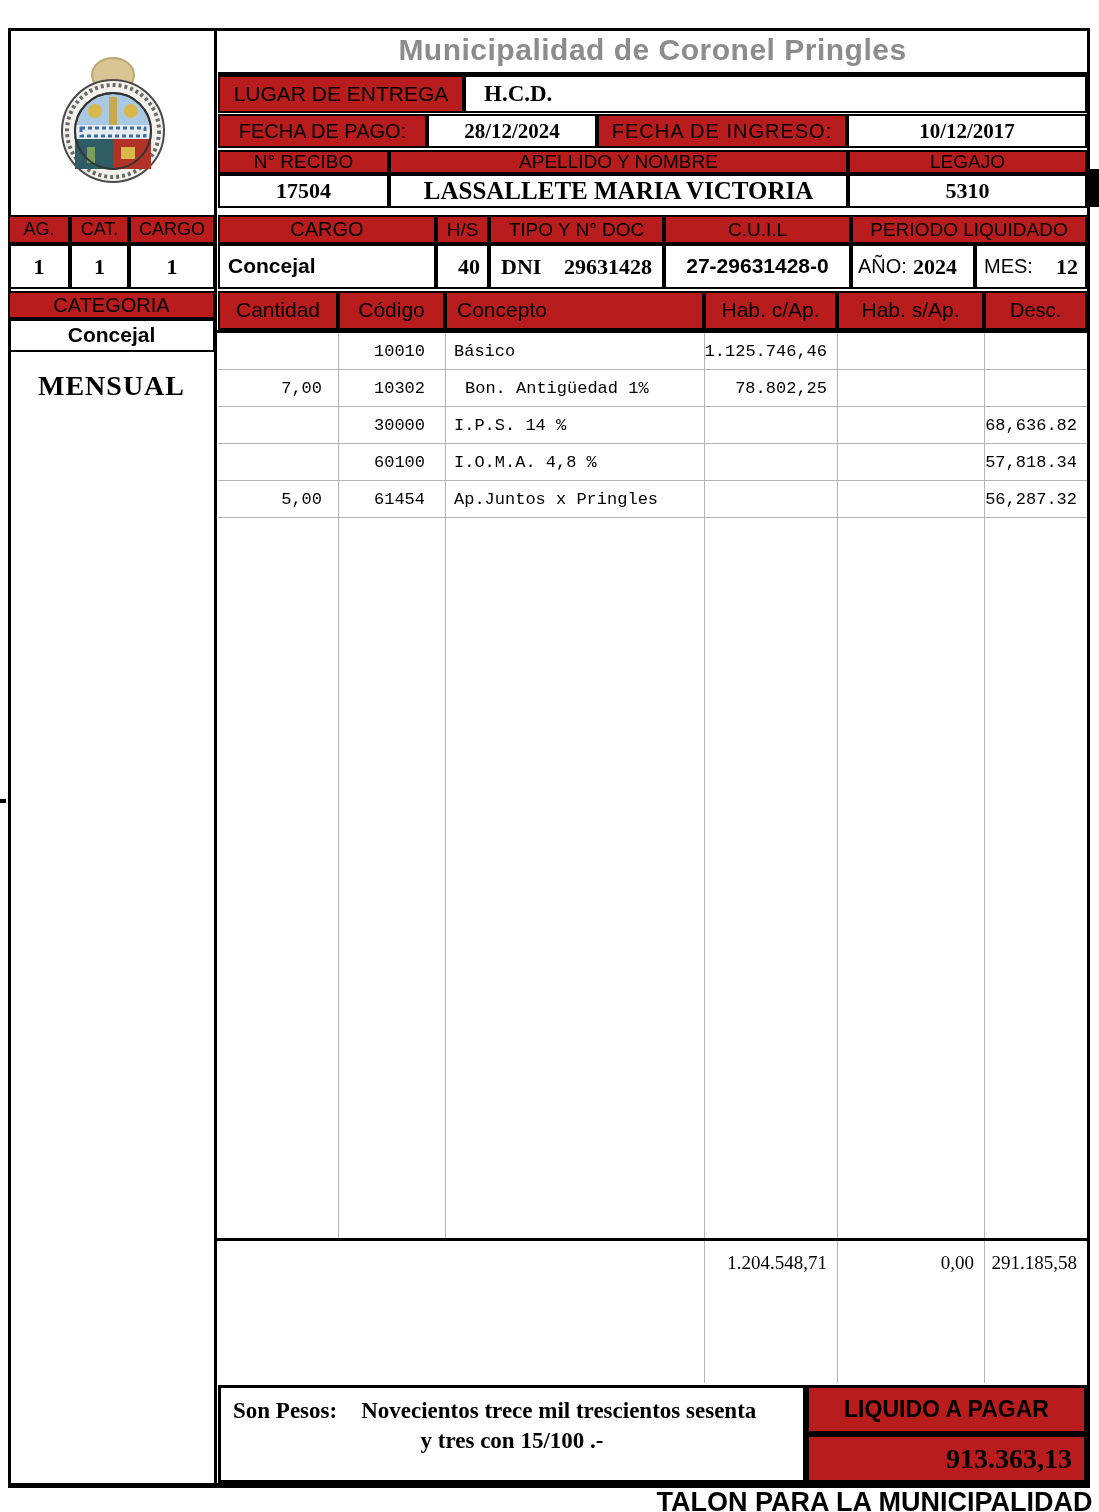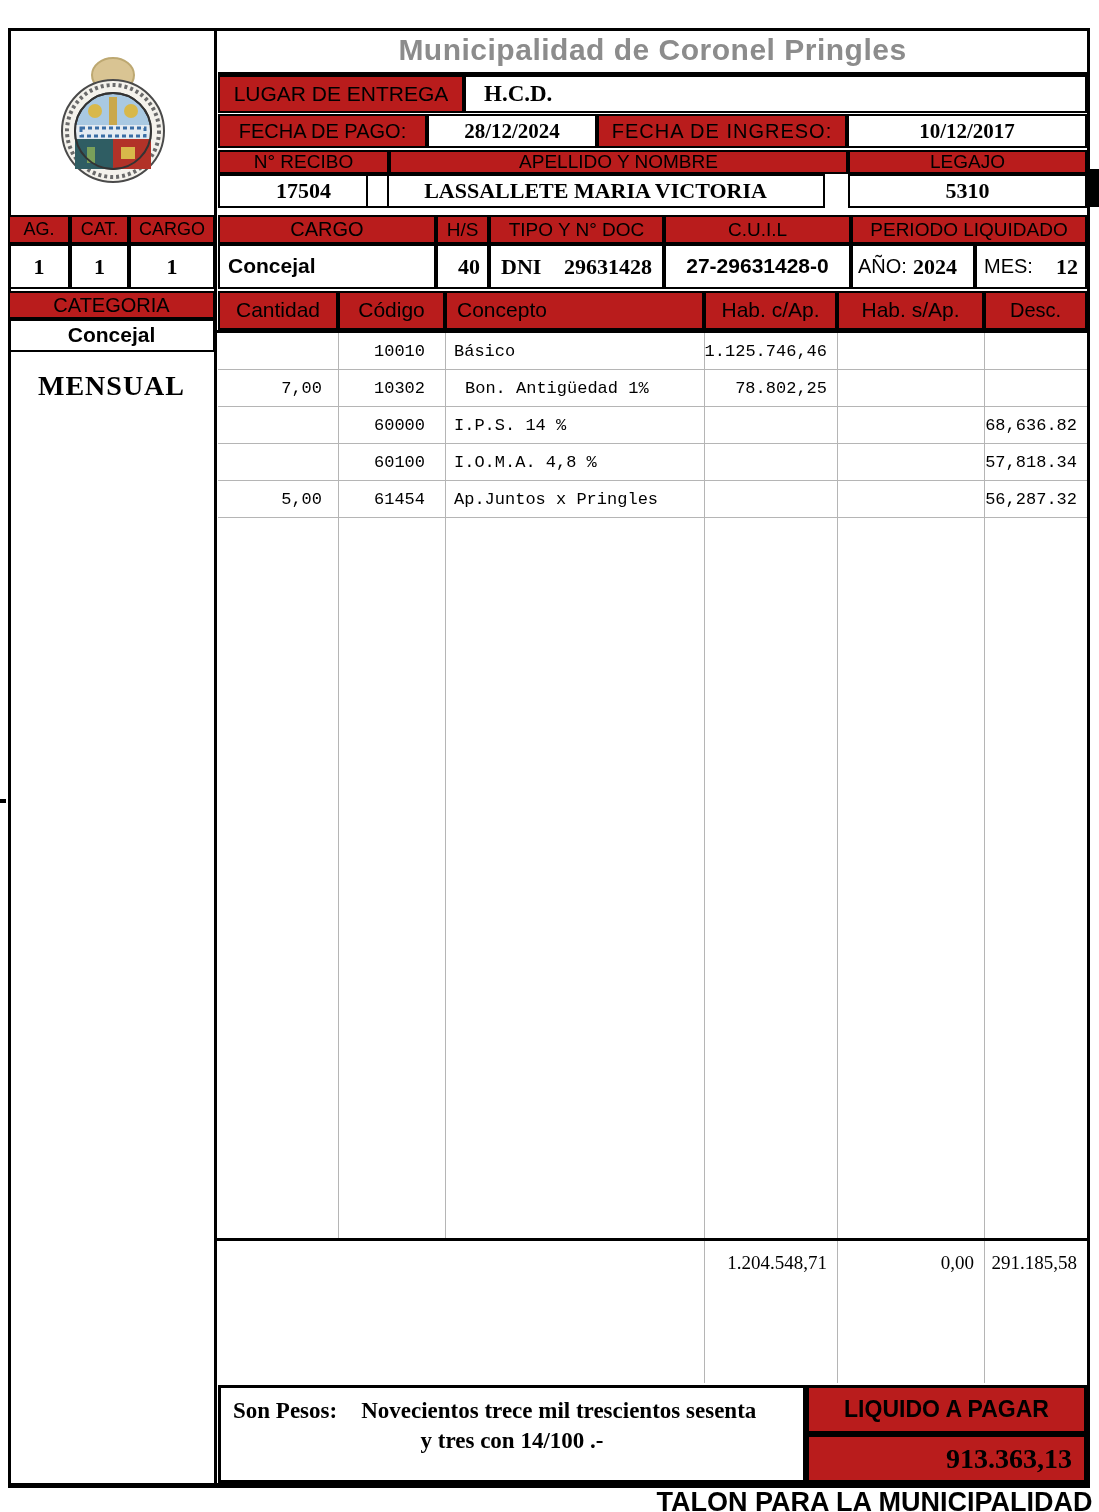--- a/index.html
+++ b/index.html
@@ -63,21 +63,21 @@
   <div class="cell gray b2 center" style="left:218px;top:114px;width:209px;height:34px;font-size:20px;">FECHA DE PAGO:</div>
   <div class="cell b2 serif bold center" style="left:427px;top:114px;width:170px;height:34px;font-size:21px;">28/12/2024</div>
   <div class="cell gray b2 center" style="left:597px;top:114px;width:250px;height:34px;font-size:20px;letter-spacing:1px;">FECHA DE INGRESO:</div>
   <div class="cell b2 serif bold center" style="left:847px;top:114px;width:240px;height:34px;font-size:21px;">10/12/2017</div>
 
   <div class="cell gray b2 center" style="left:218px;top:150px;width:171px;height:24px;font-size:19px;">N° RECIBO</div>
   <div class="cell gray b2 center" style="left:389px;top:150px;width:459px;height:24px;font-size:19px;">APELLIDO Y NOMBRE</div>
   <div class="cell gray b2 center" style="left:848px;top:150px;width:239px;height:24px;font-size:19px;">LEGAJO</div>
 
   <div class="cell b2 serif bold center" style="left:218px;top:174px;width:171px;height:34px;font-size:22px;">17504</div>
-  <div class="cell b2 serif bold center" style="left:366px;top:174px;width:459px;height:34px;font-size:22px;font-family:Liberation Serif, serif;">LASSALLETE MARIA VICTORIA</div>
+  <div class="cell b2 serif bold center" style="left:389px;top:174px;width:459px;height:34px;font-size:25px;font-family:Liberation Serif, serif;">LASSALLETE MARIA VICTORIA</div>
   <div class="cell b2 serif bold center" style="left:848px;top:174px;width:239px;height:34px;font-size:22px;text-align:center;">5310</div>
 
   <div class="cell gray b2 center" style="left:8px;top:215px;width:62px;height:29px;font-size:18px;">AG.</div>
   <div class="cell gray b2 center" style="left:70px;top:215px;width:59px;height:29px;font-size:18px;">CAT.</div>
   <div class="cell gray b2 center" style="left:129px;top:215px;width:86px;height:29px;font-size:18px;">CARGO</div>
   <div class="cell b2 serif bold center" style="left:8px;top:244px;width:62px;height:45px;font-size:22px;">1</div>
   <div class="cell b2 serif bold center" style="left:70px;top:244px;width:59px;height:45px;font-size:22px;">1</div>
   <div class="cell b2 serif bold center" style="left:129px;top:244px;width:86px;height:45px;font-size:22px;">1</div>
 
   <div class="cell gray b2 center" style="left:218px;top:215px;width:218px;height:29px;font-size:20px;">CARGO</div>
@@ -132,21 +132,21 @@
     <div class="drow">
       <div class="dcell right" style="width:120px;padding-right:16px;">7,00</div>
       <div class="dcell right" style="width:107px;padding-right:20px;">10302</div>
       <div class="dcell" style="width:259px;padding-left:20px;">Bon. Antigüedad 1%</div>
       <div class="dcell right" style="width:133px;padding-right:10px;">78.802,25</div>
       <div class="dcell right" style="width:147px;padding-right:10px;"></div>
       <div class="dcell right" style="width:103px;padding-right:10px;"></div>
     </div>
     <div class="drow">
       <div class="dcell right" style="width:120px;padding-right:16px;"></div>
-      <div class="dcell right" style="width:107px;padding-right:20px;">60000</div>
+      <div class="dcell right" style="width:107px;padding-right:20px;">30000</div>
       <div class="dcell" style="width:259px;padding-left:9px;">I.P.S. 14 %</div>
       <div class="dcell right" style="width:133px;padding-right:10px;"></div>
       <div class="dcell right" style="width:147px;padding-right:10px;"></div>
       <div class="dcell right" style="width:103px;padding-right:10px;">168,636.82</div>
     </div>
     <div class="drow">
       <div class="dcell right" style="width:120px;padding-right:16px;"></div>
       <div class="dcell right" style="width:107px;padding-right:20px;">60100</div>
       <div class="dcell" style="width:259px;padding-left:9px;">I.O.M.A.  4,8 %</div>
       <div class="dcell right" style="width:133px;padding-right:10px;"></div>
@@ -174,20 +174,20 @@
       <div class="dcell right" style="width:147px;padding-right:10px;">0,00</div>
       <div class="dcell right" style="width:103px;padding-right:10px;">291.185,58</div>
     </div>
   </div>
 
   <div class="abs b3 serif bold" style="left:218px;top:1385px;width:588px;height:98px;background:#fff;font-size:23px;padding:10px 12px 0 12px;">
     <div style="display:flex;gap:24px;">
       <span>Son Pesos:</span>
       <span>Novecientos trece mil trescientos sesenta</span>
     </div>
-    <div style="text-align:center;margin-top:4px;">y tres con 14/100 .-</div>
+    <div style="text-align:center;margin-top:4px;">y tres con 15/100 .-</div>
   </div>
   <div class="cell gray b3 bold center" style="left:806px;top:1385px;width:281px;height:49px;font-size:23px;">LIQUIDO A PAGAR</div>
   <div class="cell gray b3 serif bold right" style="left:806px;top:1434px;width:281px;height:49px;font-size:28px;padding-right:12px;">913.363,13</div>
 
   <div class="abs bold" style="left:650px;top:1487px;width:449px;height:25px;font-size:27px;text-align:center;overflow:hidden;">TALON PARA LA MUNICIPALIDAD</div>
 
 </div>
 
 </body></html>

